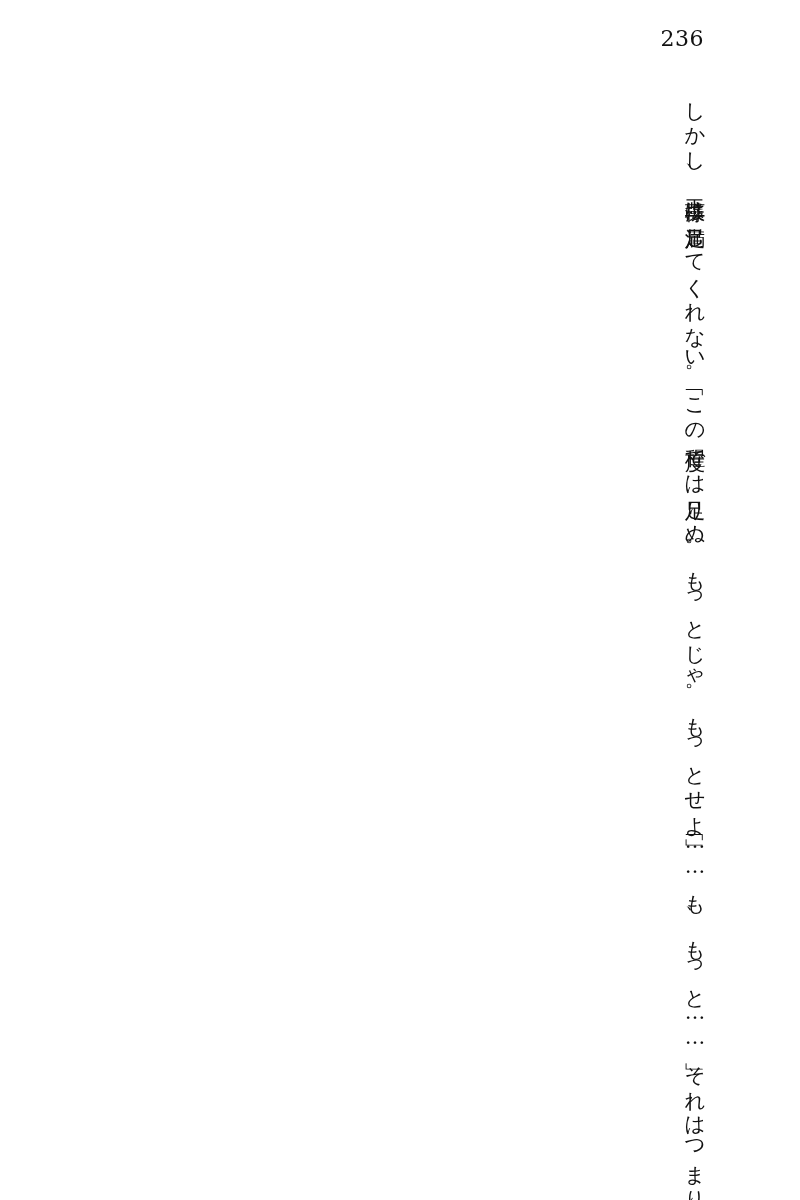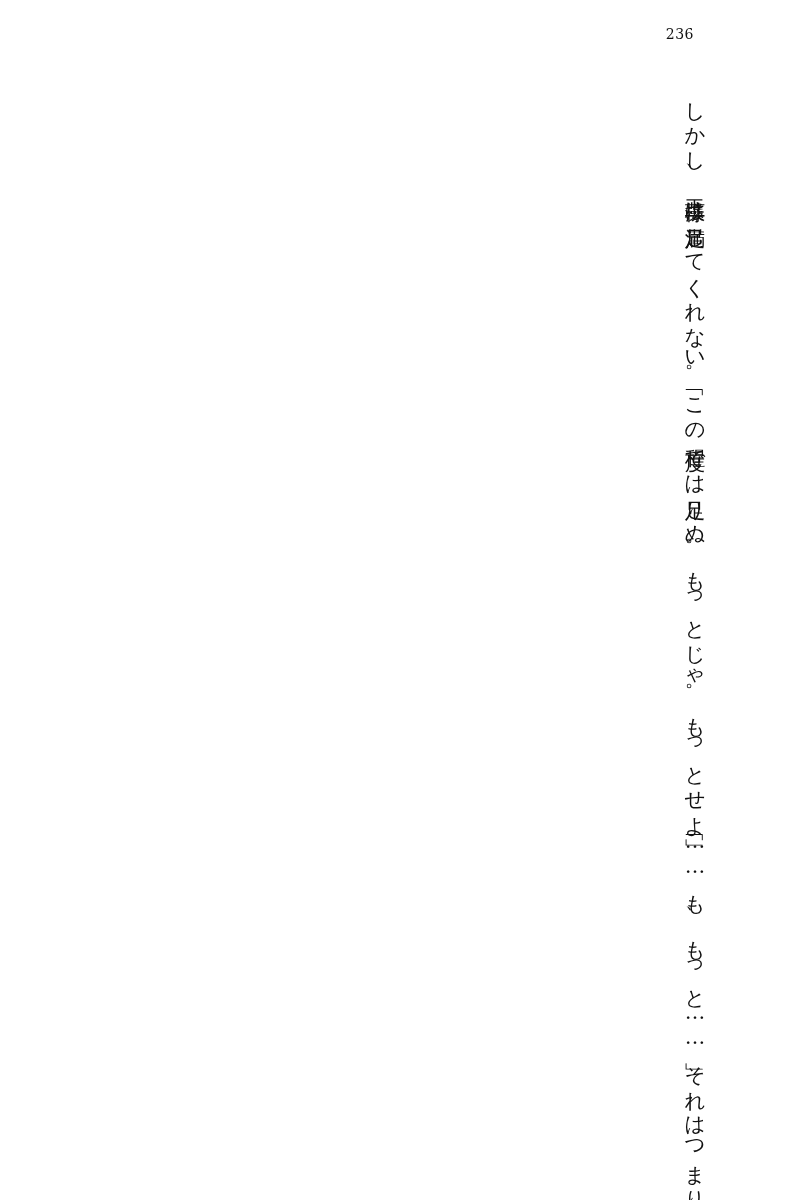--- a/index.html
+++ b/index.html
@@ -17,22 +17,22 @@
   .page {
     position: relative;
     width: 800px;
     height: 1200px;
     box-sizing: border-box;
     background: #ffffff;
   }
   .page-number {
     position: absolute;
     top: 26px;
-    right: 106px;
-    font-size: 14px;
+    right: 96px;
+    font-size: 22px;
     letter-spacing: 0.5px;
     color: #111;
     font-family: "DejaVu Serif", "Liberation Serif", serif;
   }
   .text-block {
     position: absolute;
     top: 88px;
     right: 88px;
     left: 58px;
     height: 1040px;

